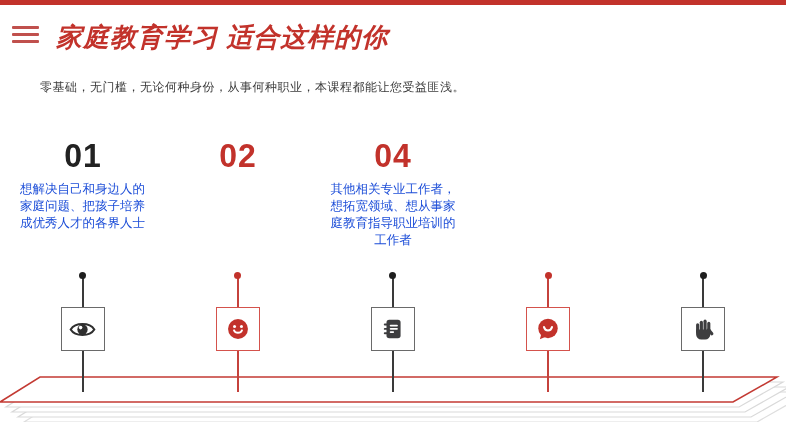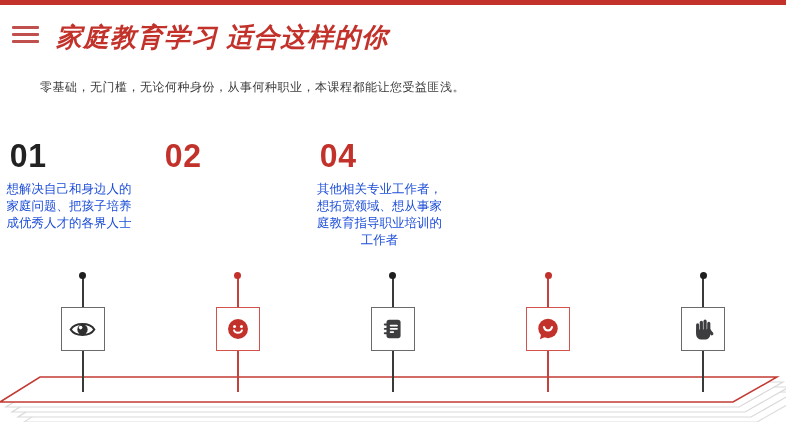--- a/index.html
+++ b/index.html
@@ -15,21 +15,21 @@
   .title {
     position:absolute; left:56px; top:20px; font-size:26px; font-weight:bold;
     color:#c2322b; letter-spacing:1px; white-space:nowrap;font-style:italic;
   }
   .subtitle {
     position:absolute; left:40px; top:79px; font-size:12px; color:#3b3b3b;
     font-family:"Liberation Serif", serif; letter-spacing:0.5px; white-space:nowrap;
   }
 
   .cols { position:absolute; left:5px; top:138px; width:776px; display:flex; }
-  .col { width:20%; display:flex; flex-direction:column; }
+  .col { width:20%; display:flex; flex-direction:column; align-items:center; }
   .num { font-size:34px; font-weight:bold; line-height:1; letter-spacing:1px;
          color:#222222; margin-bottom:9px; transform:scaleX(.94); }
   .col.red .num { color:#c2322b; }
   .desc { width:128px; font-size:12.5px; line-height:17px; color:#1d4ed8;
           text-align:center; word-break:break-all; line-break:anywhere; }
 
   .connectors { position:absolute; left:5px; top:272px; width:776px; height:120px; display:flex; }
   .connector { position:relative; width:20%; height:100%; }
   .vline { position:absolute; left:50%; top:4px; bottom:0; width:2px; margin-left:-1px; background:#3a3a3a; }
   .connector.red .vline { background:#c5423c; }

